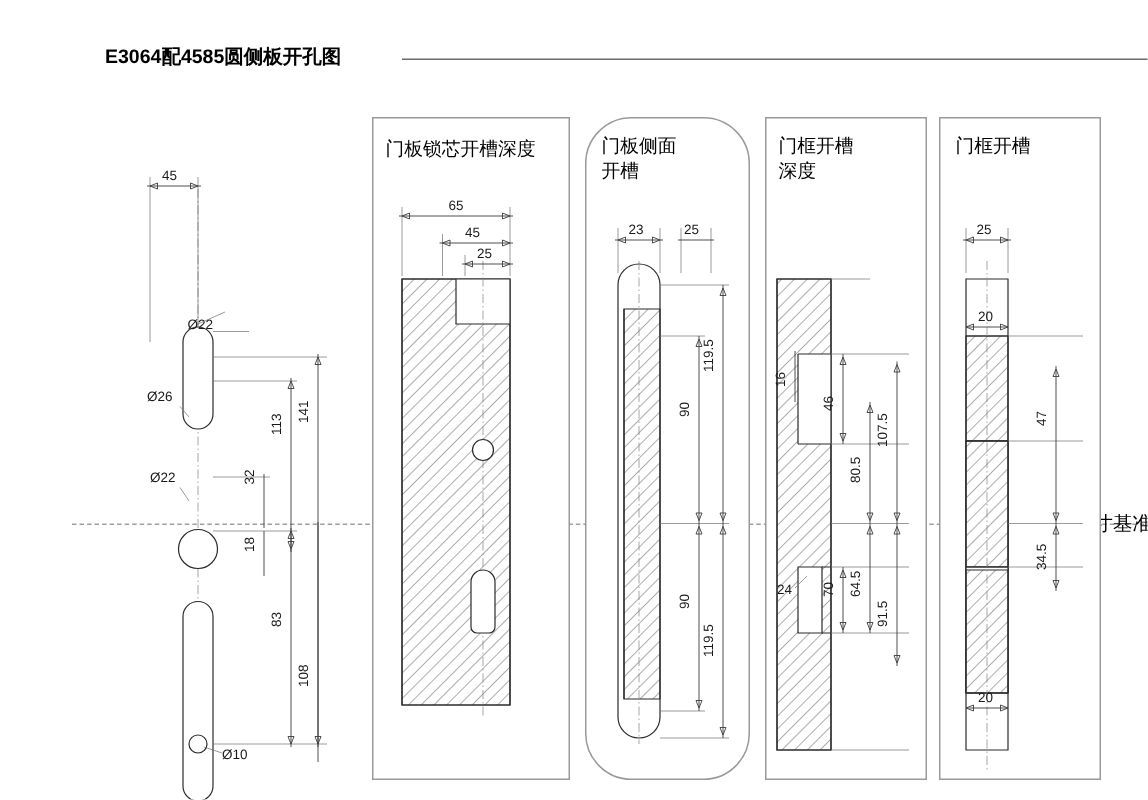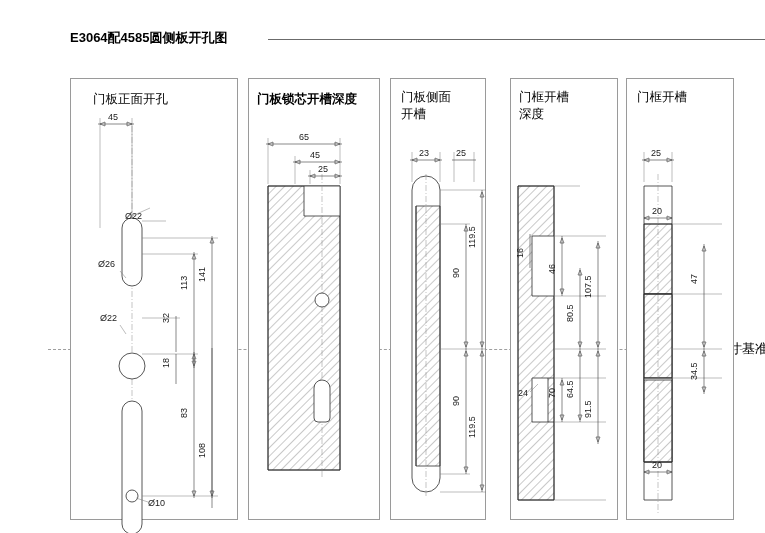--- a/index.html
+++ b/index.html
@@ -95,23 +95,20 @@
 <div id="root">
 
   <div class="title-bar">
     <div class="title-text">E3064配4585圆侧板开孔图</div>
     <div class="title-rule"></div>
   </div>
 
   <div class="datum-line"></div>
   <div class="datum-label">尺寸基准线</div>
 
-  <div class="panel" style="left:22px; top:78px; width:168px; height:442px;">
-    <div class="panel-title" style="left:22px; top:12px;">门板正面开孔</div>
-  </div>
   <svg width="168" height="442" style="left:22px; top:78px;">
     <defs>
       <pattern id="hatch" width="6" height="6" patternTransform="rotate(45)" patternUnits="userSpaceOnUse">
         <line x1="0" y1="0" x2="0" y2="6" stroke="#4a4a4a" stroke-width="0.6"></line>
       </pattern>
     </defs>
 
     <line class="ctr" x1="62" y1="48" x2="62" y2="432"></line>
 
     <path class="white-fill" d="M52,150 a10,10 0 0 1 20,0 L72,198 a10,10 0 0 1 -20,0 Z"></path>
@@ -166,21 +163,21 @@
 
     <line class="ext" x1="72" y1="240" x2="110" y2="240"></line>
     <line class="dim" x1="106" y1="238" x2="106" y2="274"></line>
     <text class="dimtext" x="99" y="245" transform="rotate(-90 99 245)">32</text>
 
     <line class="dim" x1="106" y1="276" x2="106" y2="306"></line>
     <text class="dimtext" x="99" y="290" transform="rotate(-90 99 290)">18</text>
   </svg>
 
   <div class="panel" style="left:200px; top:78px; width:132px; height:442px;">
-    <div class="panel-title" style="left:8px; top:12px;font-weight:bold;">门板锁芯开槽深度</div>
+    <div class="panel-title" style="left:8px; top:12px;">门板锁芯开槽深度</div>
   </div>
   <svg width="132" height="442" style="left:200px; top:78px;">
 
     <path class="hatch-fill" d="M20,138 L92,138 L92,108 L20,108 Z" style="fill:#ffffff;stroke:none"></path>
     <path class="hatch-fill" d="M20,108 L92,108 L92,392 L20,392 Z"></path>
 
     <rect x="56" y="108" width="36" height="30" fill="#ffffff" stroke="none"></rect>
     <path class="ln" d="M20,108 L92,108 L92,392 L20,392 Z"></path>
     <path class="ln" d="M56,108 L56,138 L92,138"></path>
 
@@ -202,21 +199,21 @@
     <path class="dim" d="M92,84 l-5,-2 l0,4 Z" fill="#3a3a3a"></path>
     <text class="dimtext" x="62" y="80">45</text>
 
     <line class="ext" x1="62" y1="92" x2="62" y2="106"></line>
     <line class="dim" x1="60" y1="98" x2="94" y2="98"></line>
     <path class="dim" d="M62,98 l5,-2 l0,4 Z" fill="#3a3a3a"></path>
     <path class="dim" d="M92,98 l-5,-2 l0,4 Z" fill="#3a3a3a"></path>
     <text class="dimtext" x="70" y="94">25</text>
   </svg>
 
-  <div class="panel" style="left:342px; top:78px; width:96px; height:442px;">
+  <div class="panel" style="left:342px; top:78px; width:110px; height:442px;border-radius:31px;">
     <div class="panel-title" style="left:10px; top:10px;">门板侧面
 开槽</div>
   </div>
   <svg width="110" height="442" style="left:342px; top:78px;">
 
     <path class="ln" d="M22,112 a14,14 0 0 1 28,0 L50,400 a14,14 0 0 1 -28,0 Z" fill="#ffffff"></path>
 
     <path class="hatch-fill" d="M26,128 L50,128 L50,388 L26,388 Z"></path>
     <line class="ln" x1="26" y1="128" x2="26" y2="388"></line>
 

